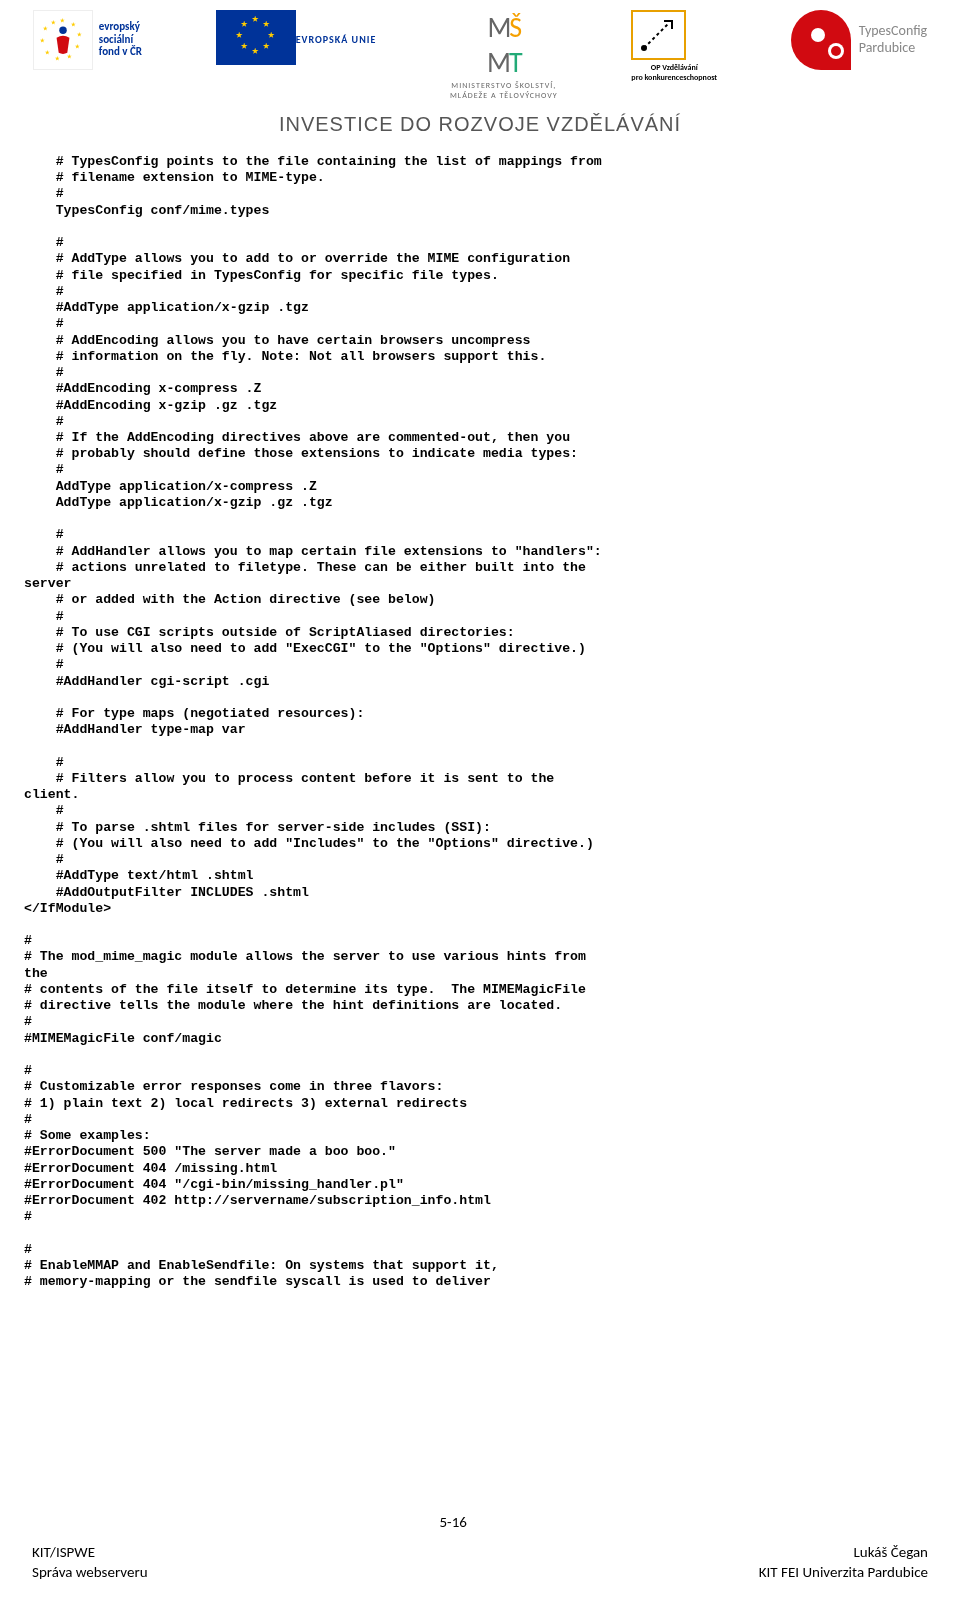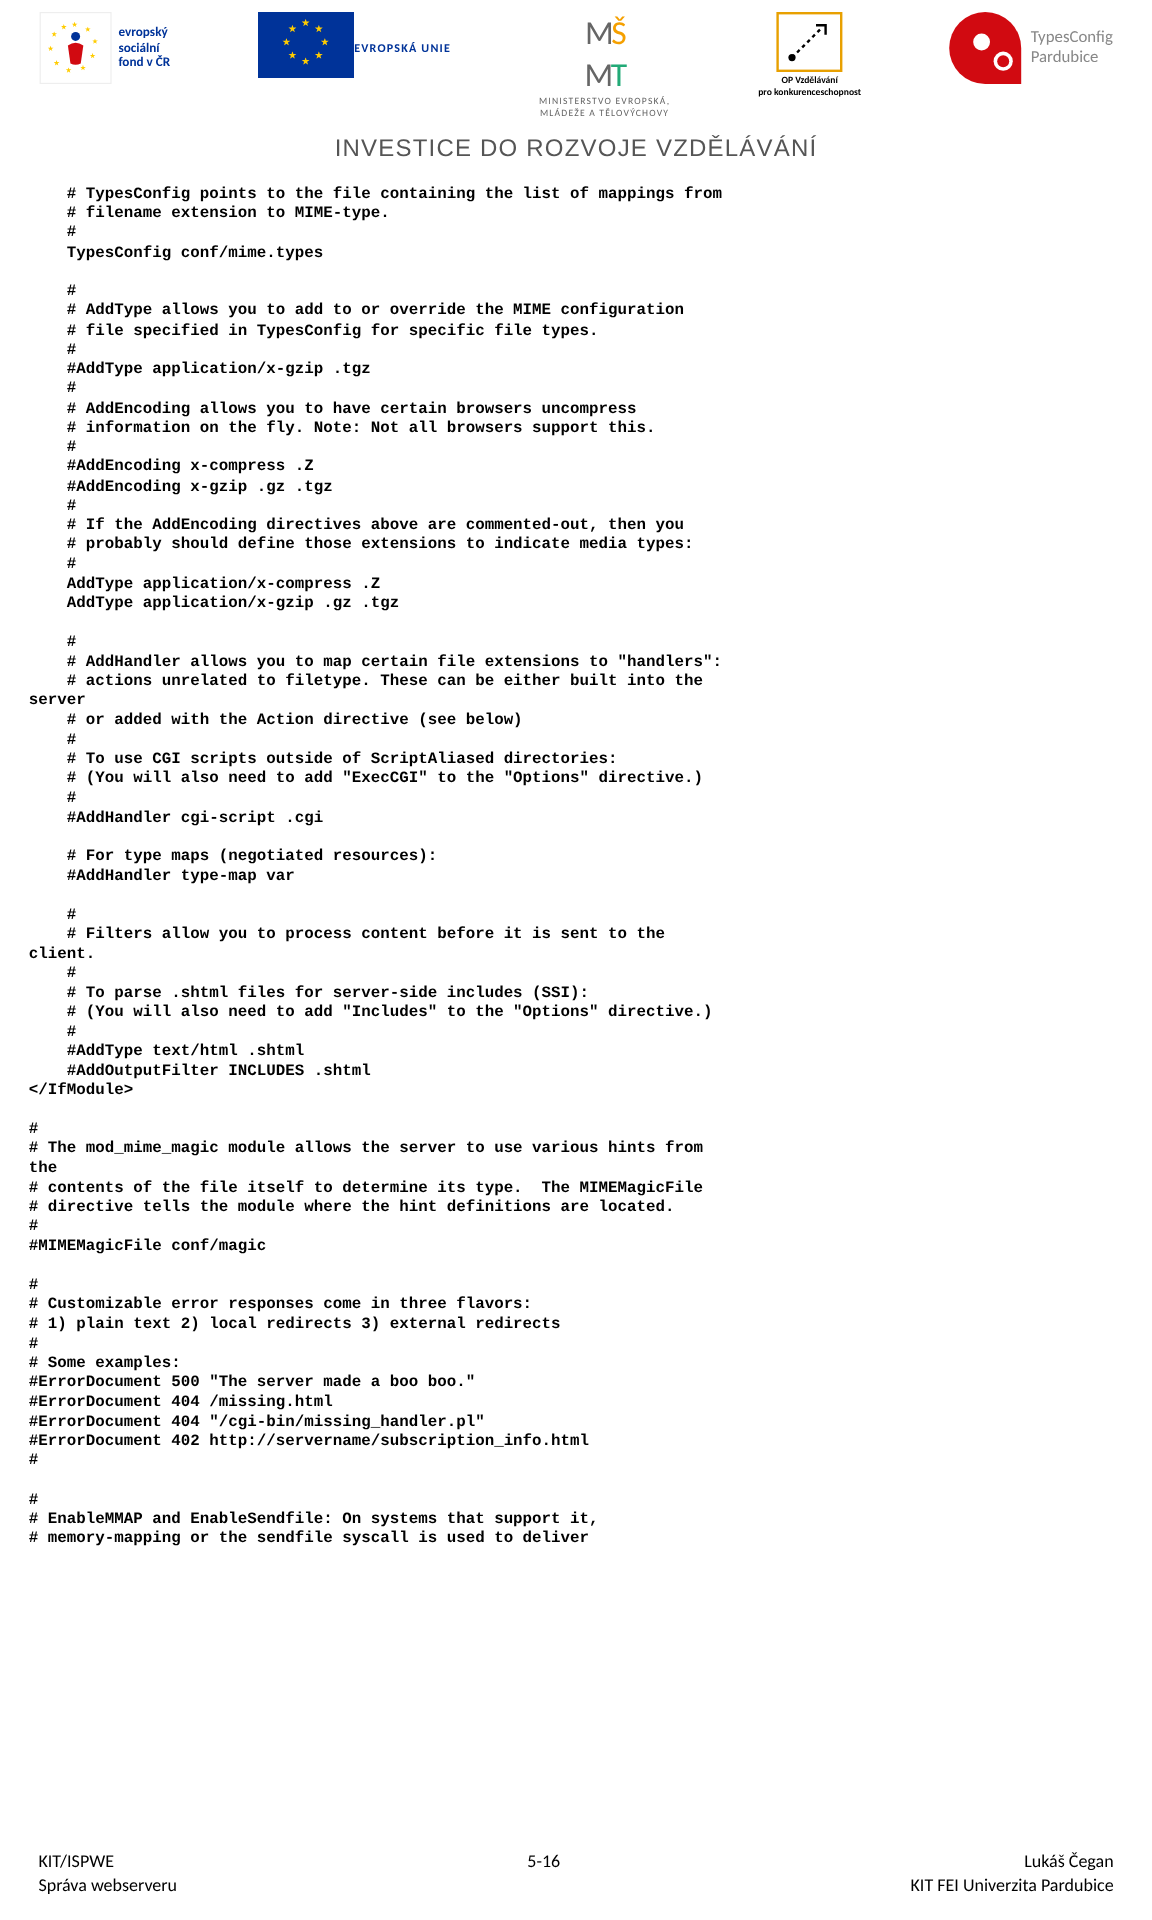--- a/index.html
+++ b/index.html
@@ -12,21 +12,21 @@
     color: #000;
   }
   .header {
     display: flex;
     align-items: flex-start;
     justify-content: space-around;
     padding: 10px 20px 0 20px;
     height: 105px;
     gap: 48px;
   }
-  .logo { display: flex; flex-direction: column; align-items: center; font-size: 9px; }
+  .logo { display: flex; flex-direction: column; font-size: 9px; }
   .esf-logo { display: flex; align-items: center; gap: 6px; }
   .esf-stars {
     width: 60px; height: 60px; background: #fff; border: 1px solid #eee;
     display: flex; align-items: center; justify-content: center; position: relative;
   }
   .eu-flag {
     width: 80px; height: 55px; background: #003399;
     display: flex; align-items: center; justify-content: center; position: relative;
   }
   .eu-block { display: flex; flex-direction: row; align-items: center; }
@@ -70,21 +70,21 @@
     position: absolute;
     bottom: 18px;
     left: 0; right: 0;
     display: flex;
     justify-content: space-between;
     padding: 0 32px;
     font-family: Calibri, Arial, sans-serif;
     font-size: 15px;
     color: #000;
   }
-  .footer .left, .footer .right { line-height: 1.3; }
+  .footer .left, .footer .right { line-height: 1.3; margin-top: 30px; }
   .footer .right { text-align: right; }
   .footer .center { text-align: center; }
   .star-ring { position: relative; width: 40px; height: 40px; }
   .yel-star {
     position: absolute; width: 5px; height: 5px; background: #fc0;
     clip-path: polygon(50% 0, 61% 35%, 98% 35%, 68% 57%, 79% 91%, 50% 70%, 21% 91%, 32% 57%, 2% 35%, 39% 35%);
   }
   .eu-star {
     position: absolute; width: 7px; height: 7px; background: #fc0;
     clip-path: polygon(50% 0, 61% 35%, 98% 35%, 68% 57%, 79% 91%, 50% 70%, 21% 91%, 32% 57%, 2% 35%, 39% 35%);
@@ -137,21 +137,21 @@
     </div>
     <div class="eu-label">EVROPSKÁ UNIE</div>
   </div>
 
   <div class="msmt">
     <div class="msmt-icon">
       <span style="color:#666">M</span><span style="color:#f5a000">Š</span><br>
       <span style="color:#666">M</span><span style="color:#2a7">T</span>
     </div>
     <div class="msmt-text">
-      <span>MINISTERSTVO EVROPSKÁ,</span><br>
+      <span>MINISTERSTVO ŠKOLSTVÍ,</span><br>
       <span>MLÁDEŽE A TĚLOVÝCHOVY</span>
     </div>
   </div>
 
   <div class="logo">
     <div class="op-icon">
       <svg width="40" height="35" viewBox="0 0 40 35">
         <path d="M5 30 L30 5" stroke="#000" stroke-width="2" stroke-dasharray="3 3" fill="none"></path>
         <path d="M25 3 L33 3 L33 11" stroke="#000" stroke-width="2" fill="none"></path>
         <circle cx="5" cy="30" r="3" fill="#000"></circle>

